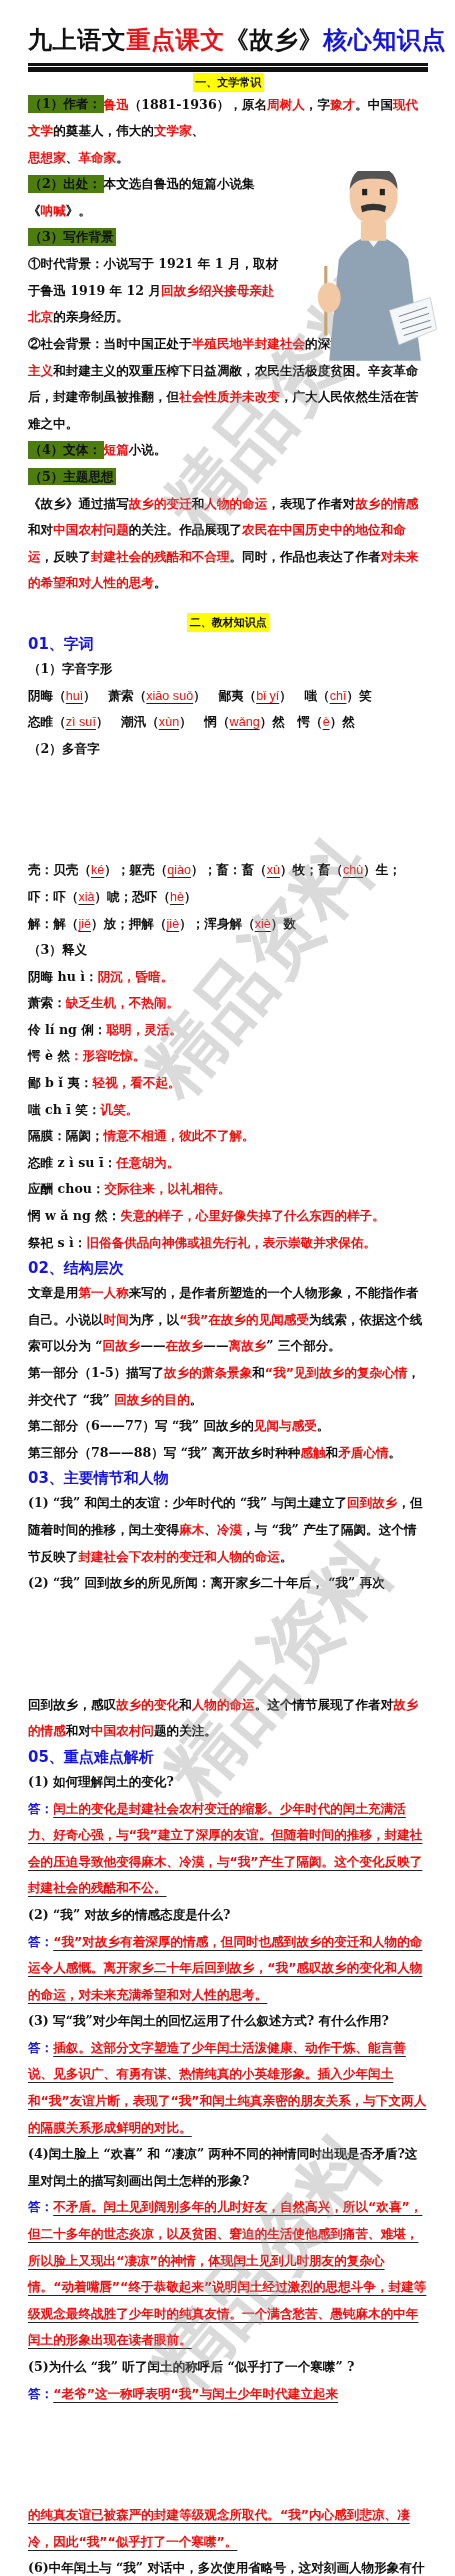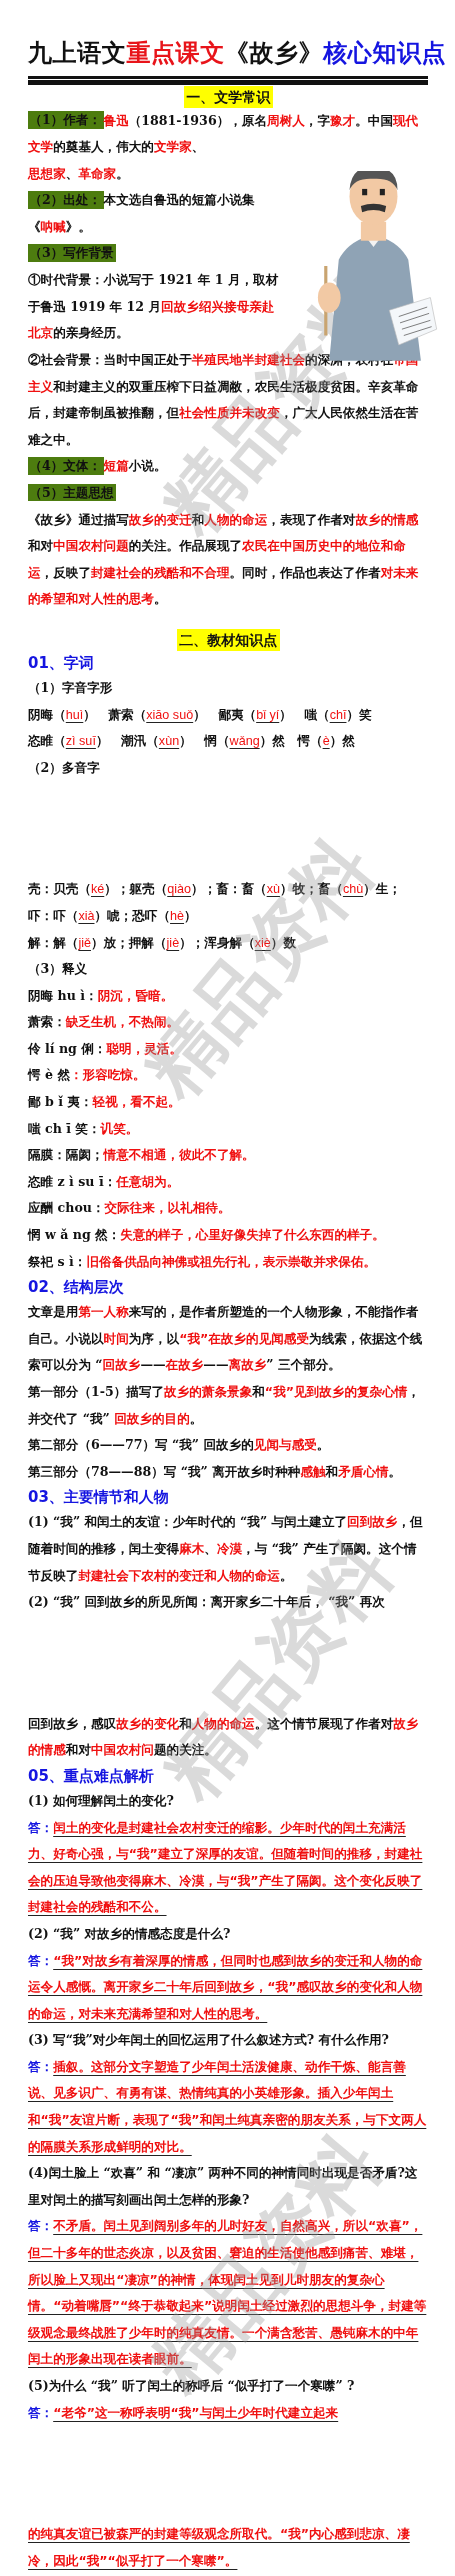--- a/index.html
+++ b/index.html
@@ -1,23 +1,23 @@
 <!DOCTYPE html>
 <html style="font-size:10px"><head>
 <meta charset="utf-8">
 <style>
   html, body { margin:0; padding:0; background:#ffffff; }
   body { width:455px; min-height:2576px; position:relative; font-family:"DejaVu Serif","Liberation Serif",serif; color:#111; overflow-x:hidden; }
   .page { position:relative; padding:0 26.6px 0 28px; }
-  .title { text-align:center; font-family:"DejaVu Sans","Liberation Sans",sans-serif; font-weight:bold; font-size:24px; letter-spacing:0.6px; padding-top:36px; line-height:35px; white-space:nowrap; }
+  .title { text-align:center; font-family:"DejaVu Sans","Liberation Sans",sans-serif; font-weight:bold; font-size:24px; letter-spacing:0.6px; padding-top:23px; line-height:35px; white-space:nowrap; }
   .title .c1 { color:#111; } .title .c2 { color:#e8141a; } .title .c3 { color:#111; } .title .c4 { color:#1515e0; }
   .rule1 { height:2.5px; background:#111; margin-top:5px; }
   .rule2 { height:4.4px; background:#111; margin-top:1.9px; }
   .sec-head { text-align:center; margin:0; line-height:1; }
-  .sec-head span { display:inline-block; background:#ffff00; font-family:"DejaVu Sans","Liberation Sans",sans-serif; font-weight:bold; font-size:14px; padding:3.8px 2.5px; color:#111; }
+  .sec-head span { display:inline-block; background:#ffff00; font-family:"DejaVu Sans","Liberation Sans",sans-serif; font-weight:bold; font-size:11px; padding:3.8px 2.5px; color:#111; }
   .sub-head { color:#1515e0; font-family:"DejaVu Sans","Liberation Sans",sans-serif; font-weight:bold; font-size:15px; line-height:24px; }
   p { margin:0; font-size:12.6px; line-height:26.6px; font-weight:bold; }
   .lbl { background:#4d7c0f; padding:1.3px 2.5px 1.3px 1.3px;margin-top:33px; }
   .r { color:#f01010; text-decoration-color:#222; text-underline-offset:3.8px; font-family:"DejaVu Sans","Liberation Sans",sans-serif; }
   .rp { color:#f01010; text-decoration:underline; text-decoration-color:#222; text-underline-offset:3.2px; font-weight:normal; font-family:"Liberation Sans",sans-serif; }
   .ans { color:#1515e0; }
   .ansbody { color:#f01010; font-family:"DejaVu Sans","Liberation Sans",sans-serif; text-decoration:underline; text-decoration-color:#222; text-decoration-thickness:1.3px; text-underline-offset:4.4px; }
   .portrait { position:absolute; left:304px; top:171px; width:139px; height:190px; }
   .wm { position:absolute; color:rgba(150,150,150,0.35); font-size:76px; font-weight:bold; transform:rotate(-50deg); pointer-events:none; font-family:"DejaVu Sans",sans-serif; white-space:nowrap; }
 </style>

